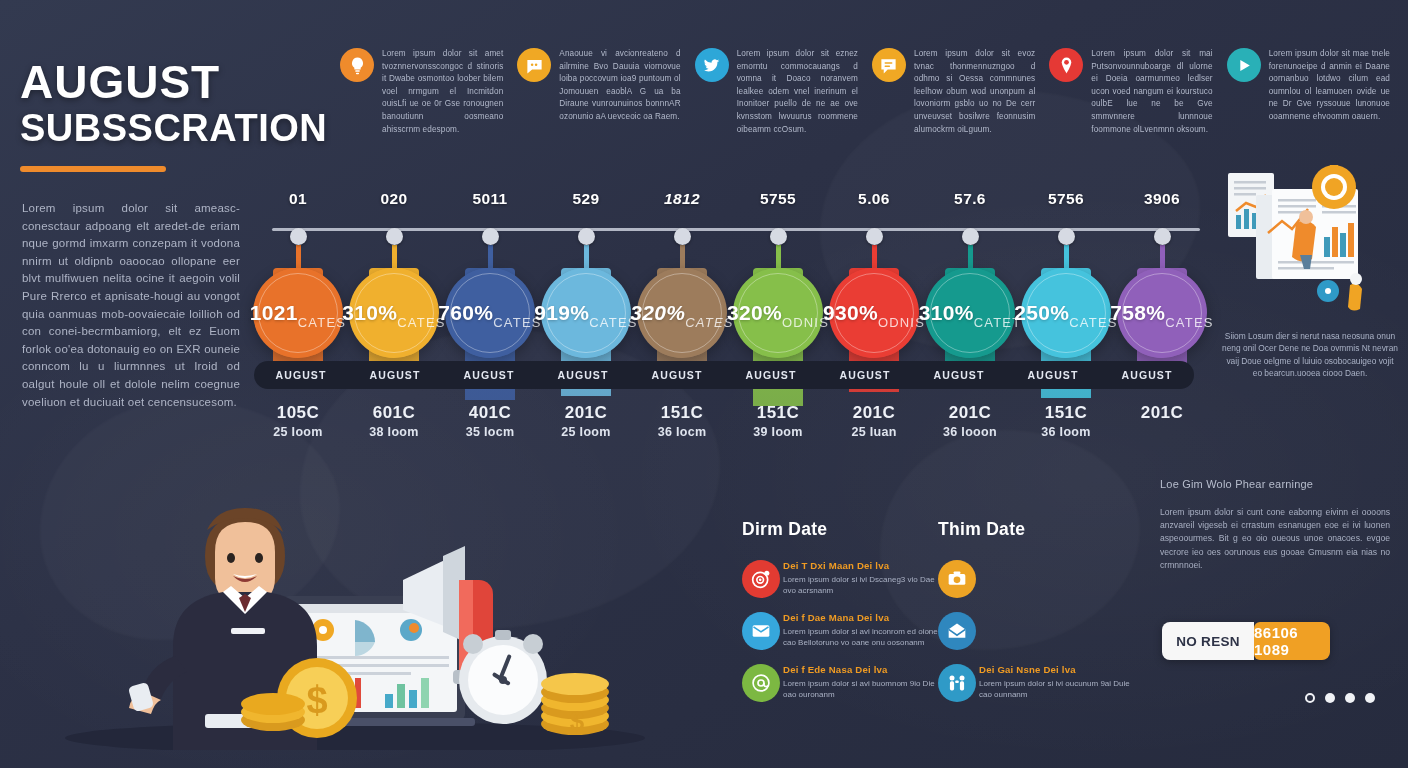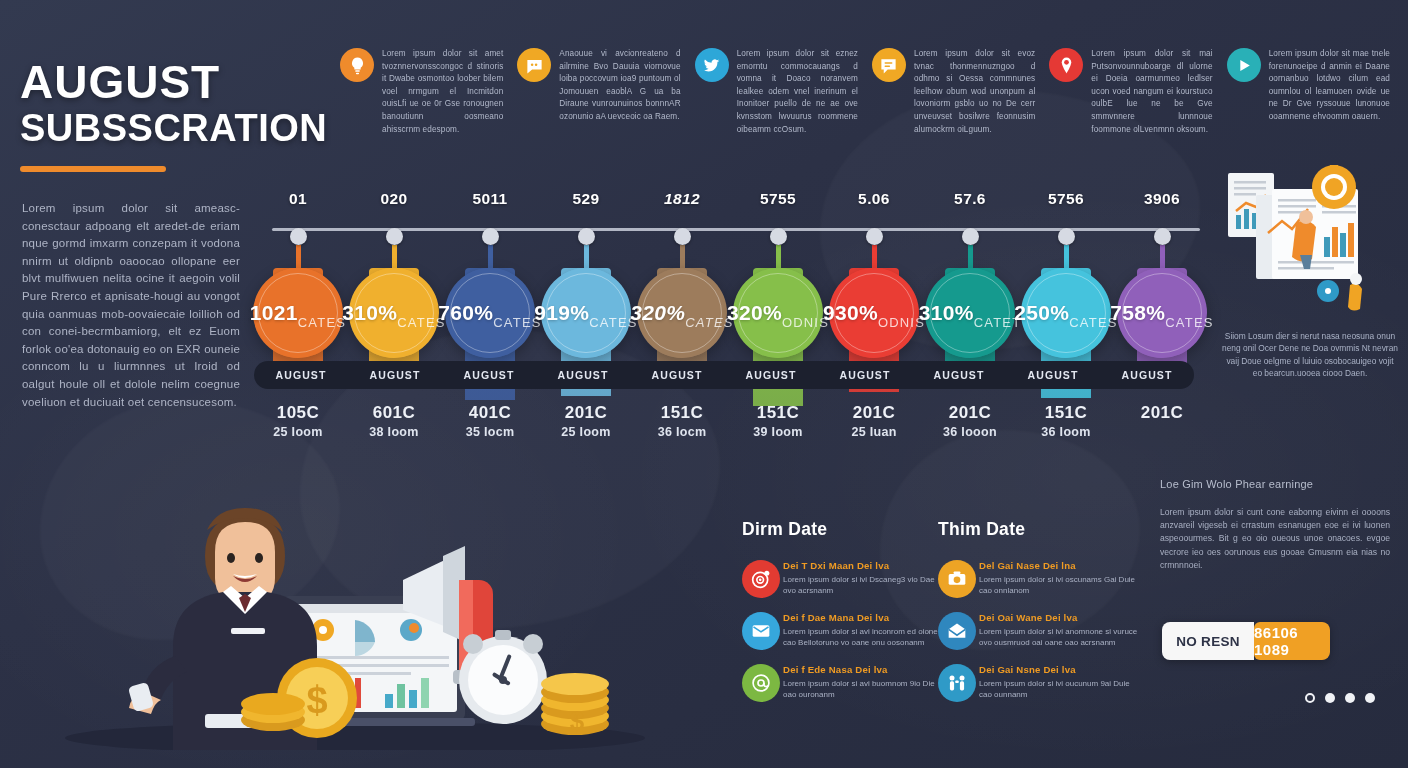--- a/index.html
+++ b/index.html
@@ -479,35 +479,27 @@
   <div class="list-col" style="left:938px;" id="listcol1">
       <h3>Thim Date</h3>
       <div class="li-row">
         <div class="li-icon" style="background:#eda425">
           <svg width="20" height="20" viewBox="0 0 24 24">
             <rect x="2" y="6" width="20" height="13" rx="2" fill="#fff"></rect>
             <circle cx="12" cy="13" r="4" fill="#eda425"></circle>
             <rect x="8" y="3" width="8" height="3" rx="1" fill="#fff"></rect>
           </svg>
         </div>
-        <div class="li-txt">
-          <div class="li-h">Del Gai Nase Dei lna</div>
-          <div class="li-p">Lorem ipsum dolor si ivi oscunams Gai Duie cao onnlanom</div>
-        </div>
       </div>
       <div class="li-row">
         <div class="li-icon" style="background:#2f87be">
           <svg width="20" height="20" viewBox="0 0 24 24">
             <path d="M2 10l10-7 10 7v10H2V10Z" fill="#fff"></path>
             <path d="M2 10l10 7 10-7" stroke="#2f87be" stroke-width="2" fill="none"></path>
           </svg>
-        </div>
-        <div class="li-txt">
-          <div class="li-h">Dei Oai Wane Dei lva</div>
-          <div class="li-p">Lorem ipsum dolor si ivi anomnone si vuruce ovo ousmruod oai oane oao acrsnanm</div>
         </div>
       </div>
       <div class="li-row">
         <div class="li-icon" style="background:#2f9ac7">
           <svg width="20" height="20" viewBox="0 0 24 24">
             <circle cx="6" cy="6" r="3" fill="#fff"></circle>
             <rect x="3.5" y="10" width="5" height="11" rx="2" fill="#fff"></rect>
             <circle cx="18" cy="6" r="3" fill="#fff"></circle>
             <rect x="15.5" y="10" width="5" height="11" rx="2" fill="#fff"></rect>
             <rect x="10" y="9" width="4" height="3" rx="1" fill="#fff"></rect>

